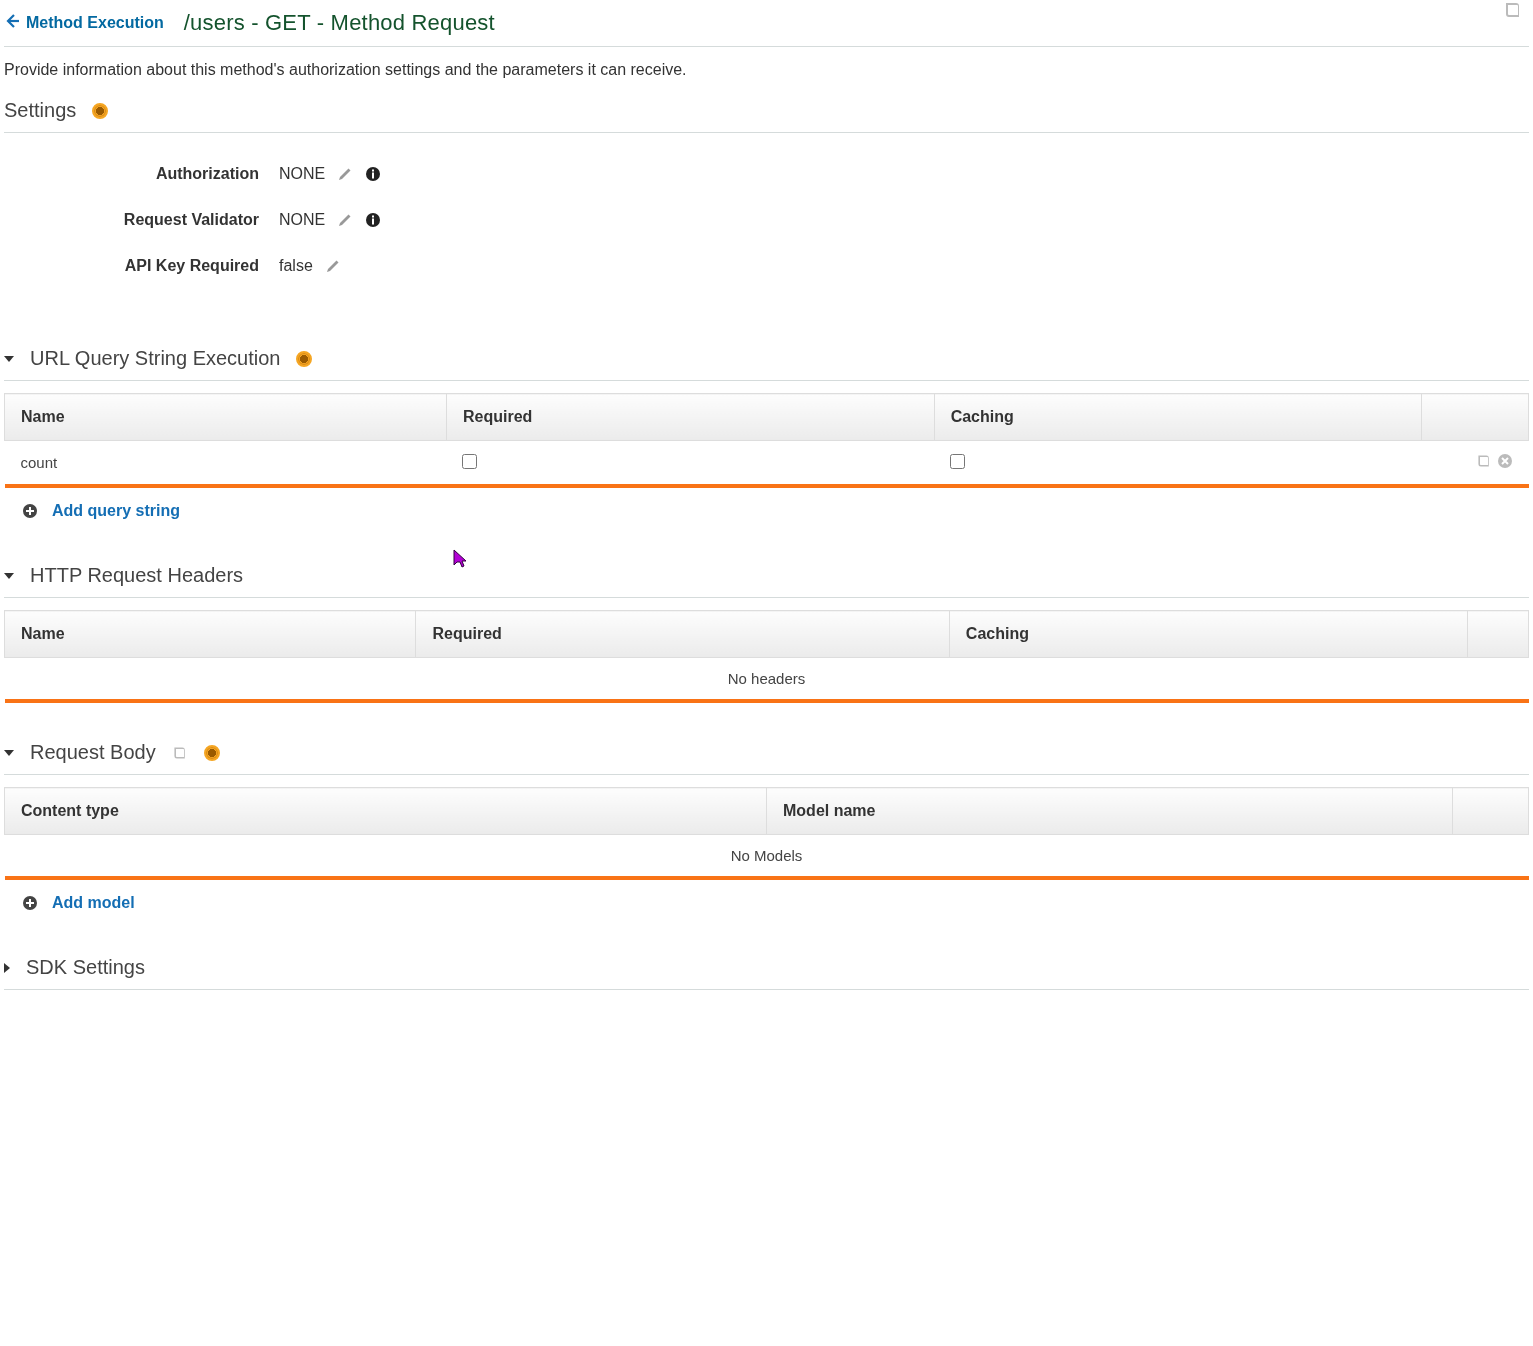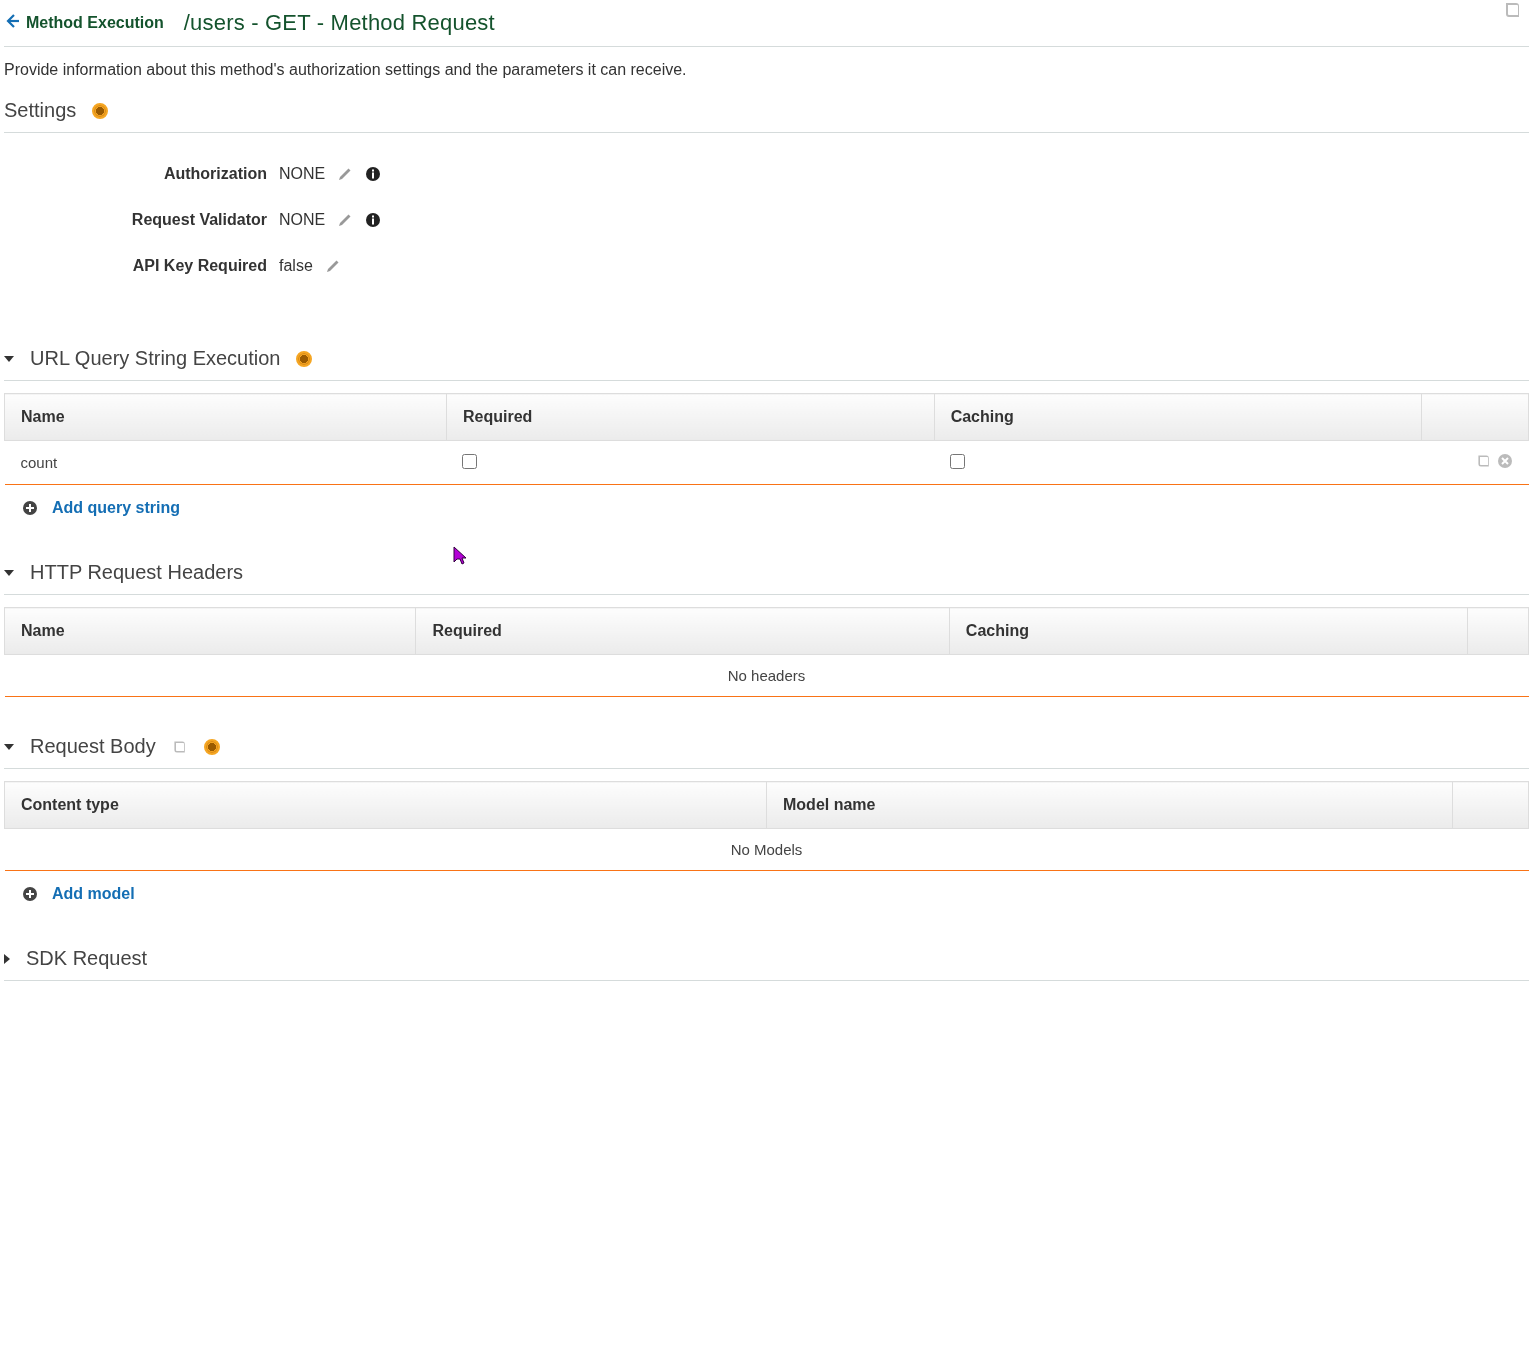--- a/index.html
+++ b/index.html
@@ -17,21 +17,21 @@
       display: flex;
       align-items: center;
       border-bottom: 1px solid #d5dbdb;
       padding: 8px 0 10px 0;
       position: relative;
     }
     .back-link {
       display: flex;
       align-items: center;
       font-weight: bold;
-      color: #14532d;
+      color: #0369a1;
       margin-right: 20px;
       font-size: 16px;
     }
     .back-arrow {
       display: inline-block;
       margin-right: 6px;
       font-weight: bold;
     }
     .page-title {
       font-size: 22px;
@@ -82,21 +82,21 @@
       border: 2px solid #f5a623;
       box-shadow: 0 0 0 1px #d98a17 inset;
     }
 
     
     .settings-block { padding: 18px 0 20px 0; }
     .kv-row { display: flex; align-items: center; padding: 14px 0; }
     .kv-key {
       width: 275px;
       text-align: right;
-      padding-right: 12px;
+      padding-right: 20px;
       font-weight: bold;
       font-size: 16px;
       color: #333;
     }
     .kv-val {
       font-size: 16px;
       color: #333;
       display: flex;
       align-items: center;
       gap: 12px;
@@ -120,21 +120,21 @@
     table.grid th {
       background: linear-gradient(#fdfdfd, #ebebeb);
       border: 1px solid #ddd;
       text-align: left;
       padding: 14px 16px;
       font-weight: bold;
       font-size: 16px;
       color: #333;
     }
     table.grid td {
-      border-bottom: 1px solid #f97316;
+      border-bottom: 4px solid #f97316;
       padding: 12px 16px;
       font-size: 15px;
       color: #444;
     }
     table.grid td.center { text-align: left; }
     .actions-cell { text-align: right; white-space: nowrap; color:#999;}
     .empty-row td { text-align: center; color: #555; padding: 14px 0; }
 
     input[type="checkbox"].cb {
       width: 15px; height: 15px;
@@ -349,15 +349,15 @@
           <path d="M8 4v8M4 8h8" stroke="#fff" stroke-width="2"></path>
         </svg>
     </span>
     <a>Add model</a>
   </div>
 </div>
 
 <div class="section-block">
   <h2 class="section-heading">
     <span class="caret right"></span>
-    <span>SDK Request</span>
+    <span>SDK Settings</span>
   </h2>
 </div>
 
 </body></html>

